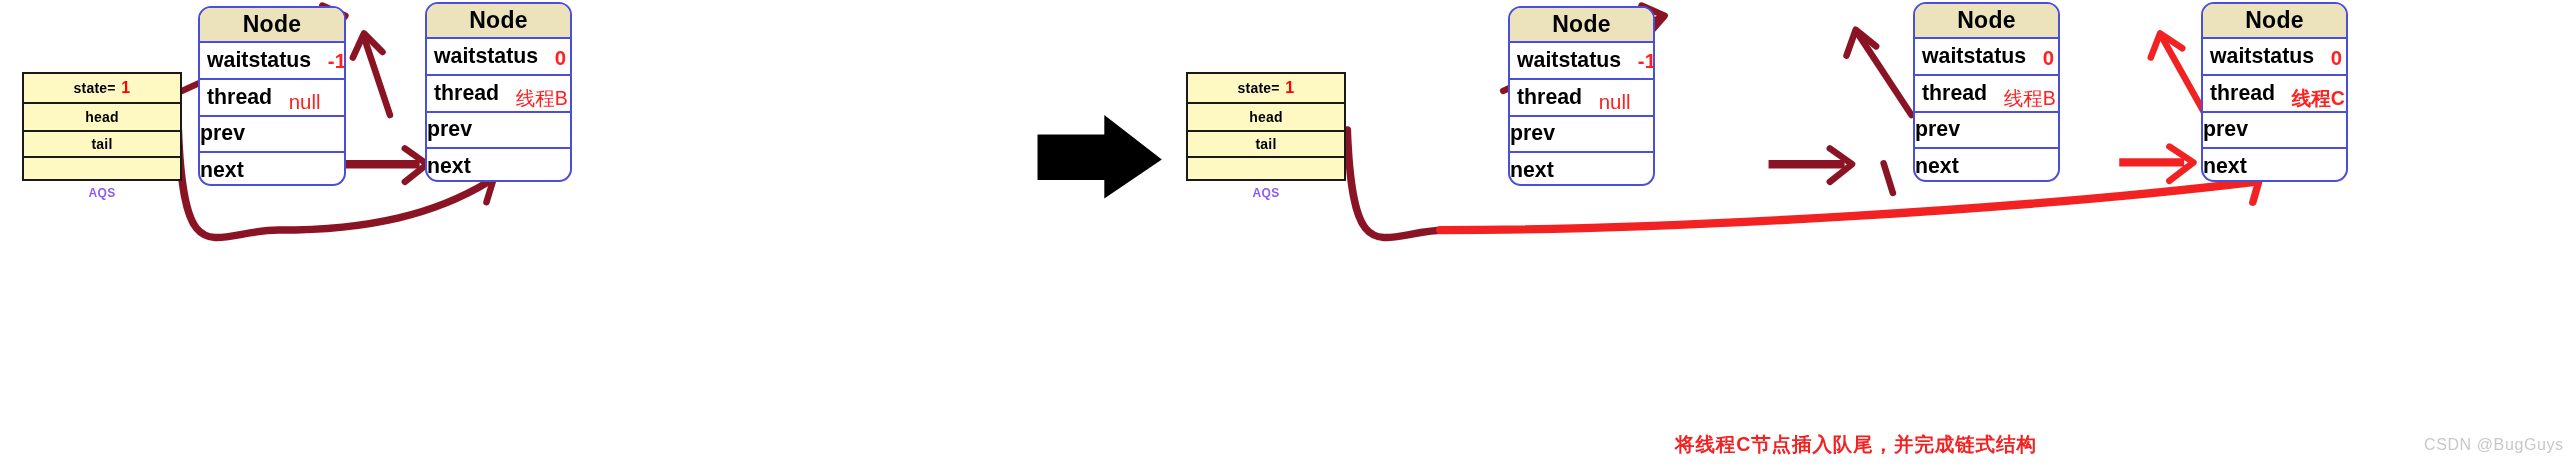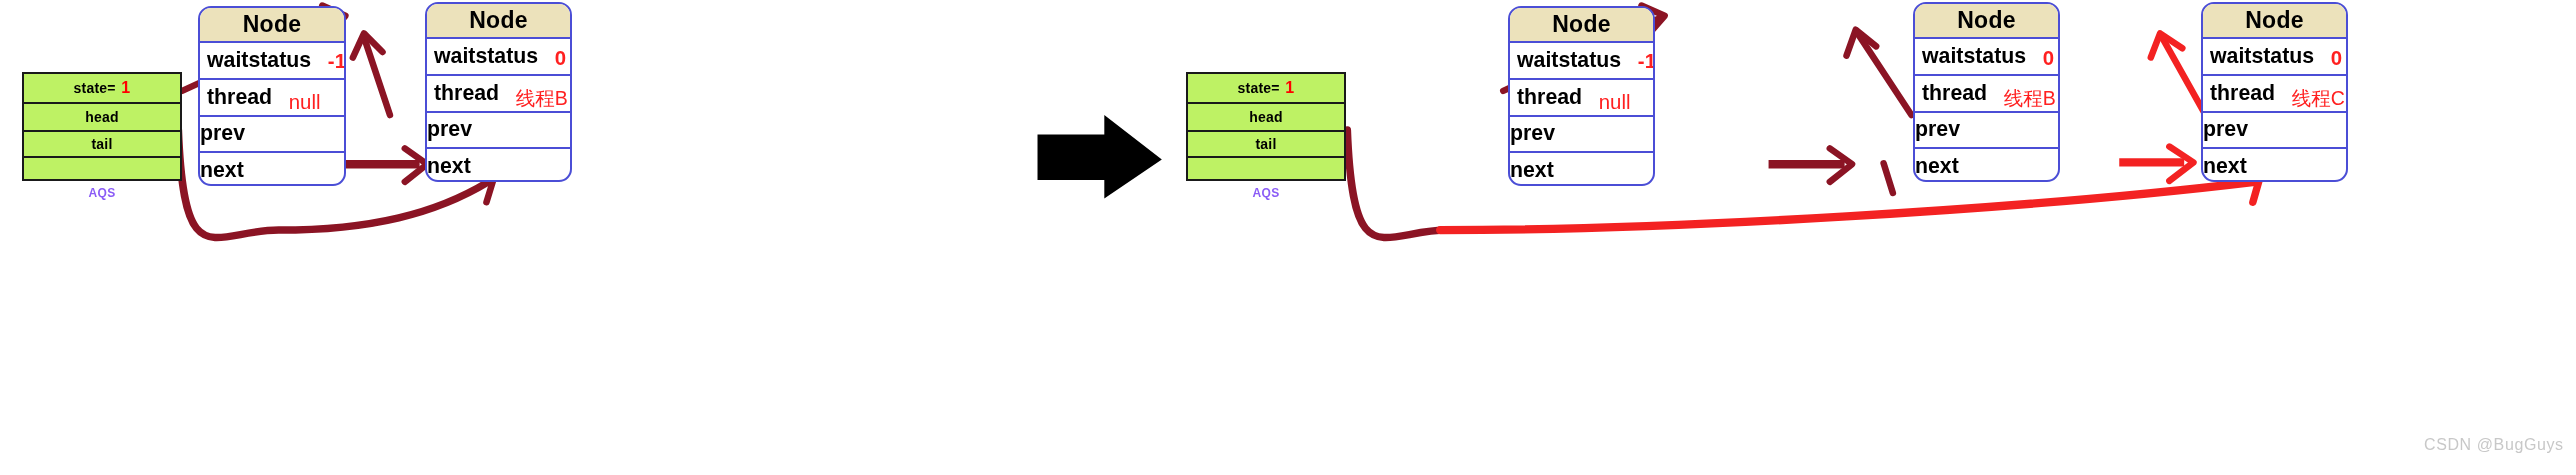--- a/index.html
+++ b/index.html
@@ -15,21 +15,21 @@
     width: 2576px;
     height: 475px;
     background: #ffffff;
     overflow: hidden;
   }
 
   
   .aqs-box {
     position: absolute;
     border: 2.8px solid #1a1a1a;
-    background: #bef264;
+    background: #fef9c3;
     box-sizing: border-box;
   }
   .aqs-row {
     box-sizing: border-box;
     border-bottom: 2.8px solid #1a1a1a;
     display: flex;
     align-items: center;
     justify-content: center;
     font-size: 14px;
     font-weight: bold;
@@ -90,21 +90,21 @@
   .node-row .fval {
     color: #ff2020;
     font-weight: normal;
     margin-left: 16.7px;
     font-size: 20.4px;
     position: relative;
     top: 5.6px;
   }
   .node-row .fval.num { top: 1.9px; font-weight: bold; }
   .node-row .fval.cjk { font-size: 19.5px; }
-  .node-row .fval.cjk.bold { font-weight: normal; }
+  .node-row .fval.cjk.bold { font-weight: bold; }
 
   
   .bottom-caption {
     position: absolute;
     color: #f32222;
     font-weight: bold;
     font-size: 19.5px;
     letter-spacing: 0.9px;
     white-space: nowrap;
   }
@@ -310,17 +310,18 @@
       <span class="fval cjk bold">线程C</span>
     </div>
     <div class="node-row center" style="height:36px;">
       <span class="fname">prev</span>
     </div>
     <div class="node-row center" style="height:36px;">
       <span class="fname">next</span>
     </div>
   </div>
 
+  <div class="bottom-caption" style="left:1675px; top:431px;">将线程C节点插入队尾，并完成链式结构</div>
 
   <div class="watermark" style="left:2400px; top:436px;margin-left:24px;">CSDN @BugGuys</div>
 
 </div>
 
 
 </body></html>

